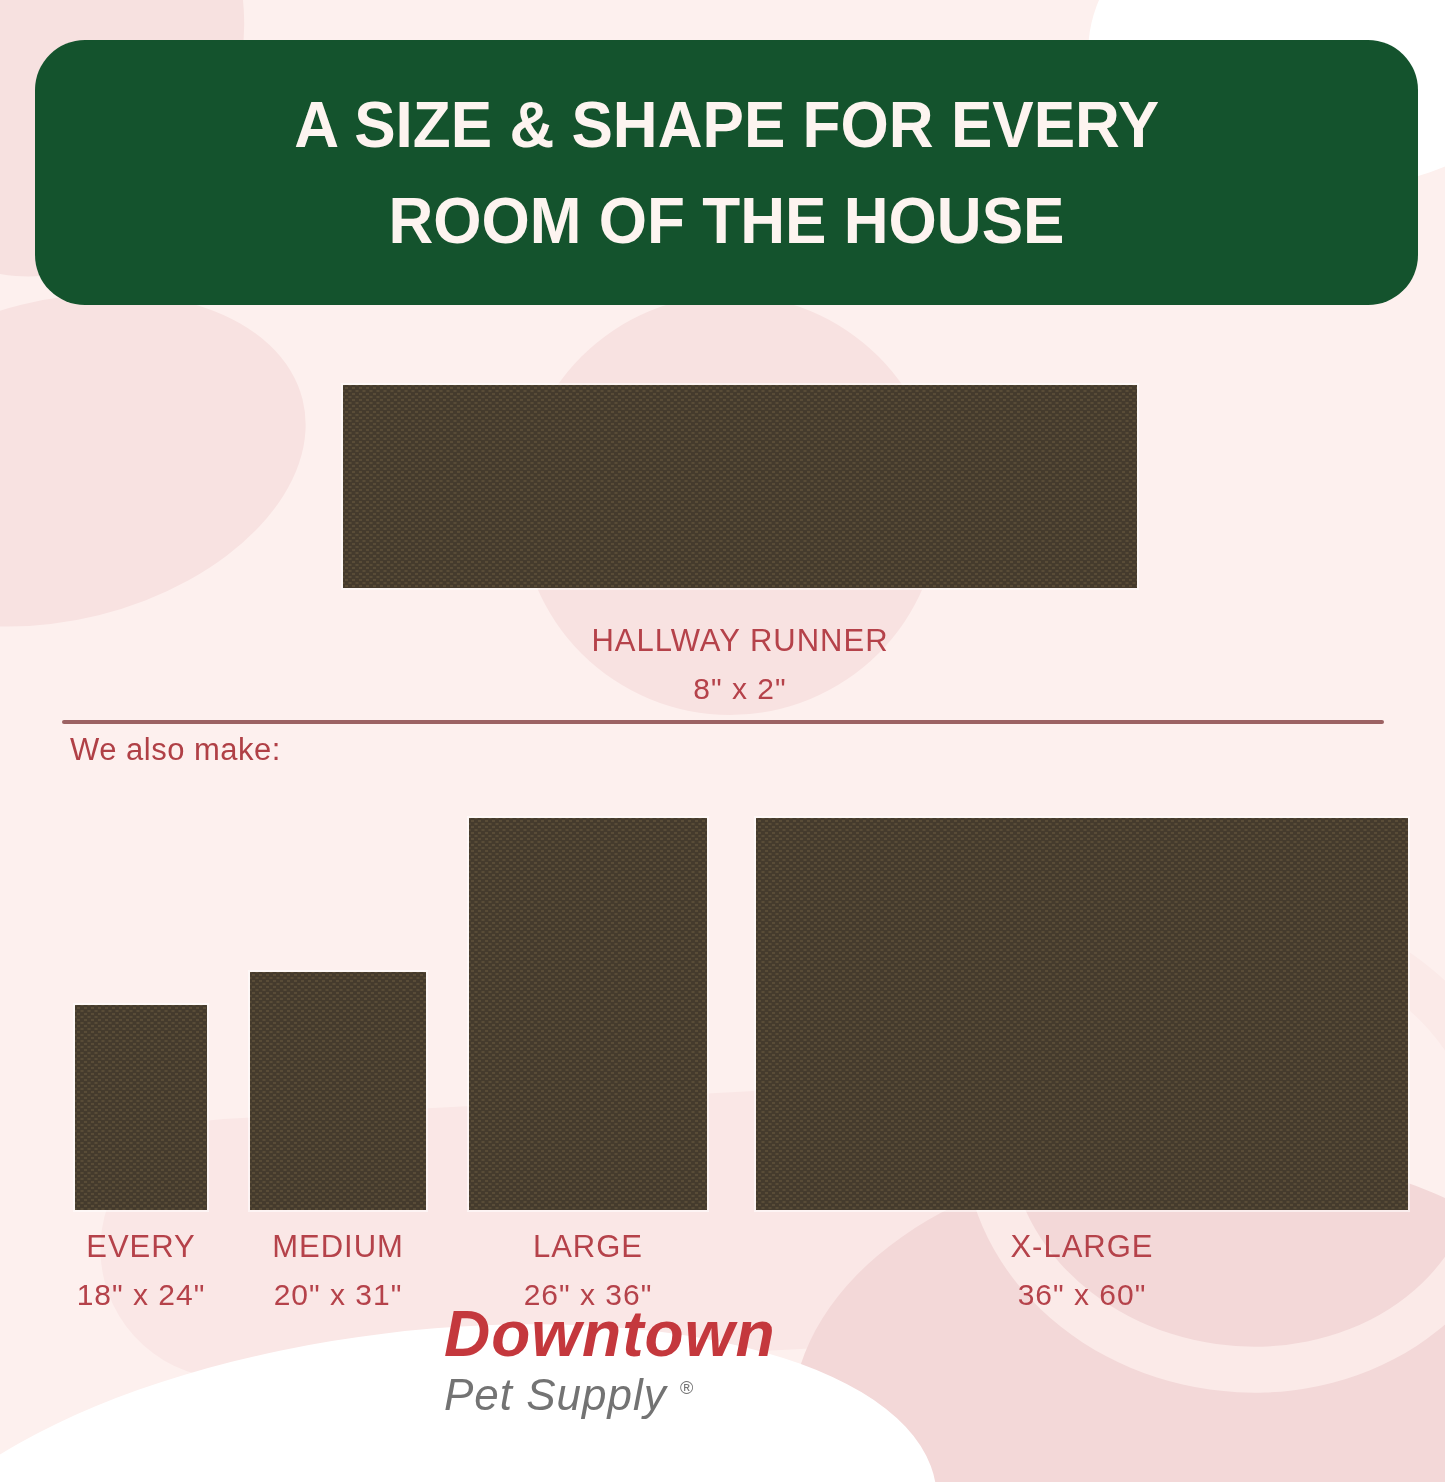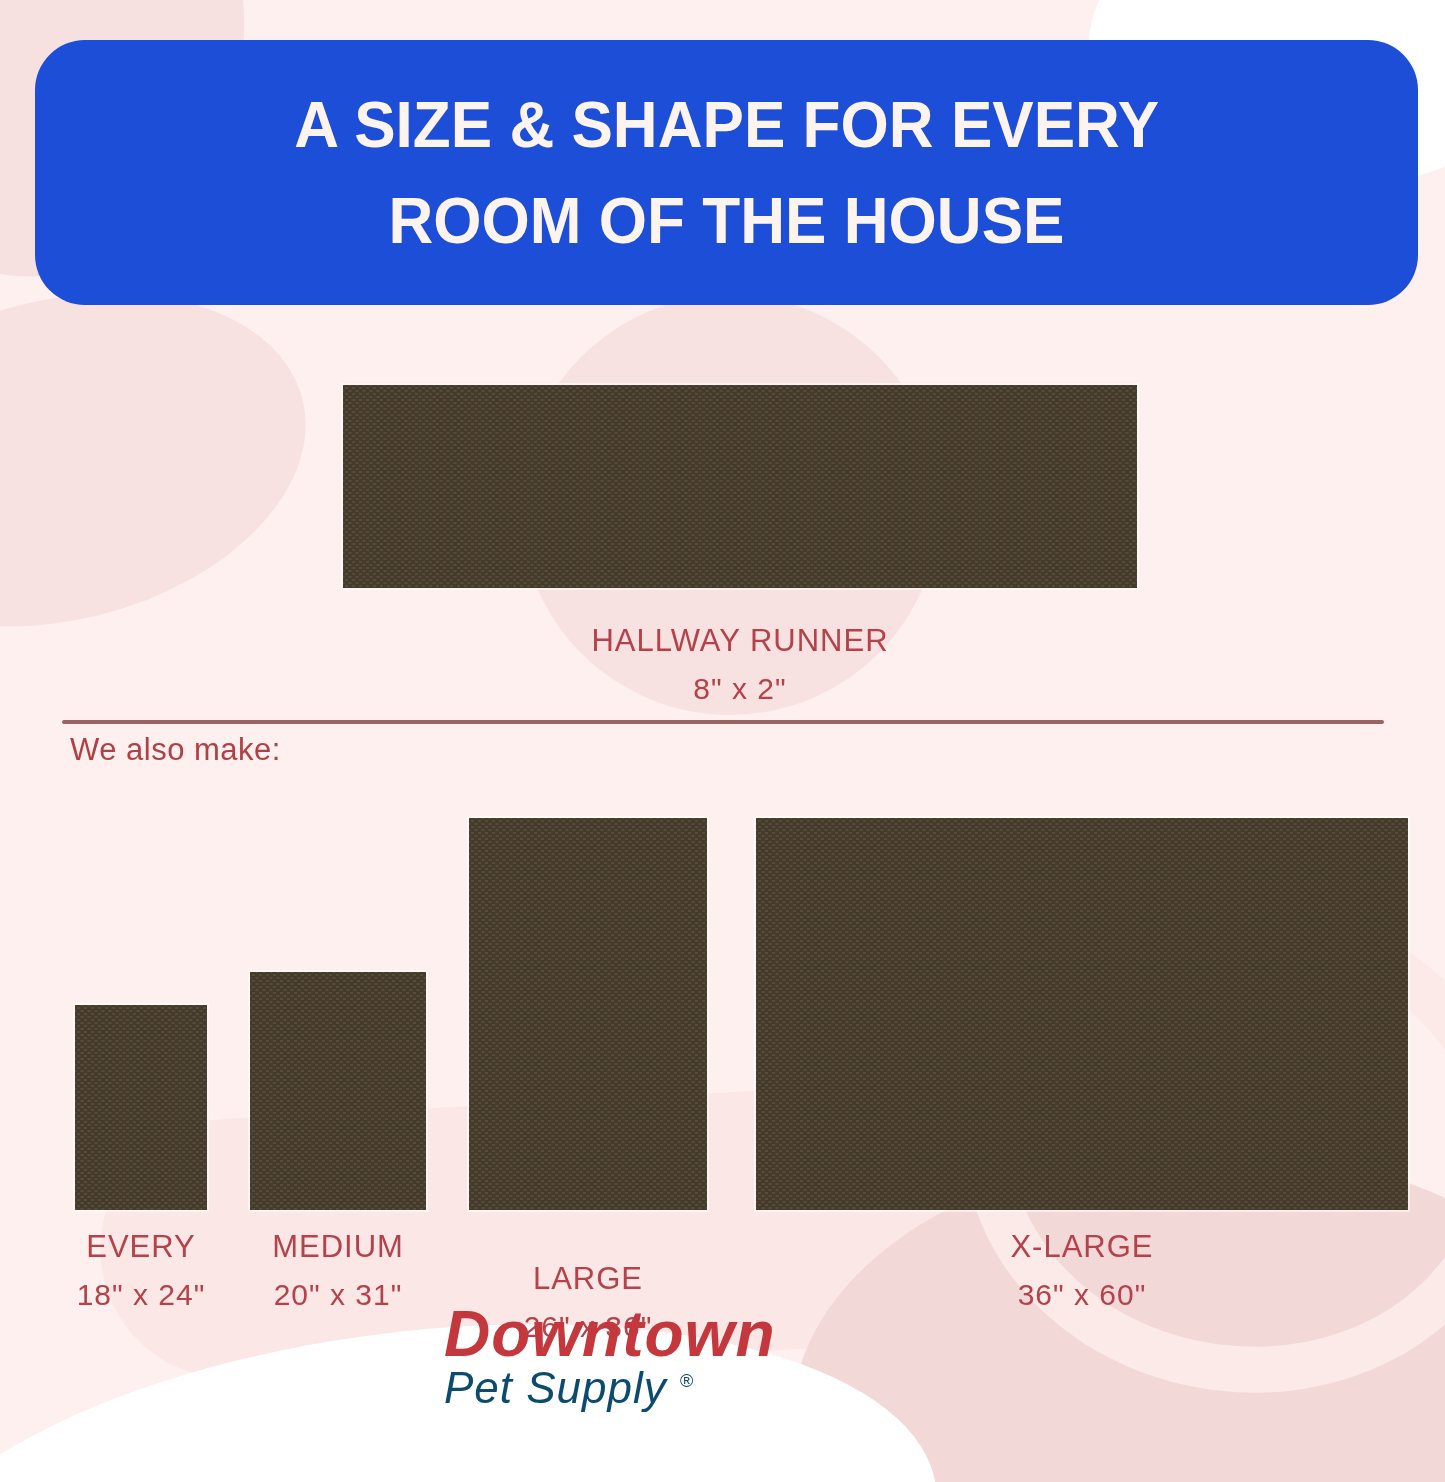--- a/index.html
+++ b/index.html
@@ -42,21 +42,21 @@
     background:#ffffff;border-radius:50%;transform:rotate(-7deg);
   }
   .shape-bottom-mid-pink{
     left:100px;bottom:120px;width:900px;height:260px;
     background:#fae7e6;border-radius:130px;transform:rotate(-3deg);
   }
   
   .header{
     position:absolute;z-index:2;
     left:35px;top:40px;width:1383px;height:265px;
-    background:#1d4ed8;border-radius:50px;
+    background:#14532d;border-radius:50px;
     display:flex;flex-direction:column;align-items:center;justify-content:center;
   }
   .header .line{
     color:#fdf4f0;font-weight:700;font-size:64px;line-height:1.5;
     letter-spacing:0px;transform:scaleX(0.97);white-space:nowrap;
   }
   
   .mat{
     position:absolute;z-index:1;
     background-color:#453b2d;
@@ -76,21 +76,21 @@
   .label-block{position:absolute;z-index:2;text-align:center;}
   .runner-label{left:440px;top:622px;width:600px;}
   .size-name{
     color:#b5424a;font-size:31px;letter-spacing:1px;line-height:1.2;
   }
   .size-dims{
     color:#b5424a;font-size:30px;letter-spacing:1px;margin-top:12px;line-height:1.2;
   }
   .label-small {left:41px; top:1228px;width:200px;}
   .label-medium{left:238px;top:1228px;width:200px;}
-  .label-large {left:488px;top:1260px;width:200px;}
+  .label-large {left:488px;top:1228px;width:200px;}
   .label-xlarge{left:982px;top:1228px;width:200px;}
   
   .divider{
     position:absolute;z-index:2;
     left:62px;top:720px;width:1322px;height:4px;
     background:#9c6263;border-radius:2px;
   }
   .also-make{
     position:absolute;z-index:2;
     left:70px;top:732px;
@@ -99,22 +99,22 @@
   
   .brand{
     position:absolute;z-index:2;
     left:444px;top:1302px;width:600px;text-align:left;
   }
   .brand-name{
     color:#c4383d;font-size:64px;font-weight:700;font-style:italic;
     letter-spacing:1px;line-height:1.0;
   }
   .brand-sub{
-    color:#0c4a6e;font-size:44px;font-style:italic;letter-spacing:1px;
-    margin-top:0;line-height:1.0;
+    color:#737373;font-size:44px;font-style:italic;letter-spacing:1px;
+    margin-top:7px;line-height:1.0;
   }
   .brand-reg{font-size:18px;vertical-align:super;font-style:normal;}
 </style>
 </head>
 <body>
 
 <div class="canvas">
 
   <div class="shape shape-top-left"></div>
   <div class="shape shape-top-right"></div>

